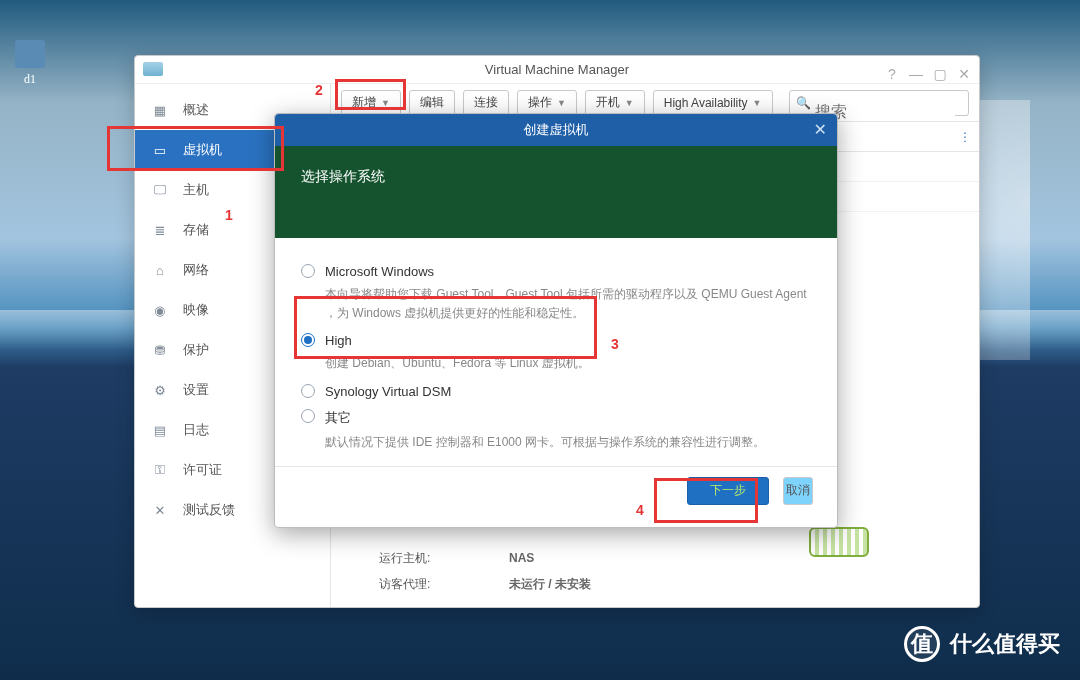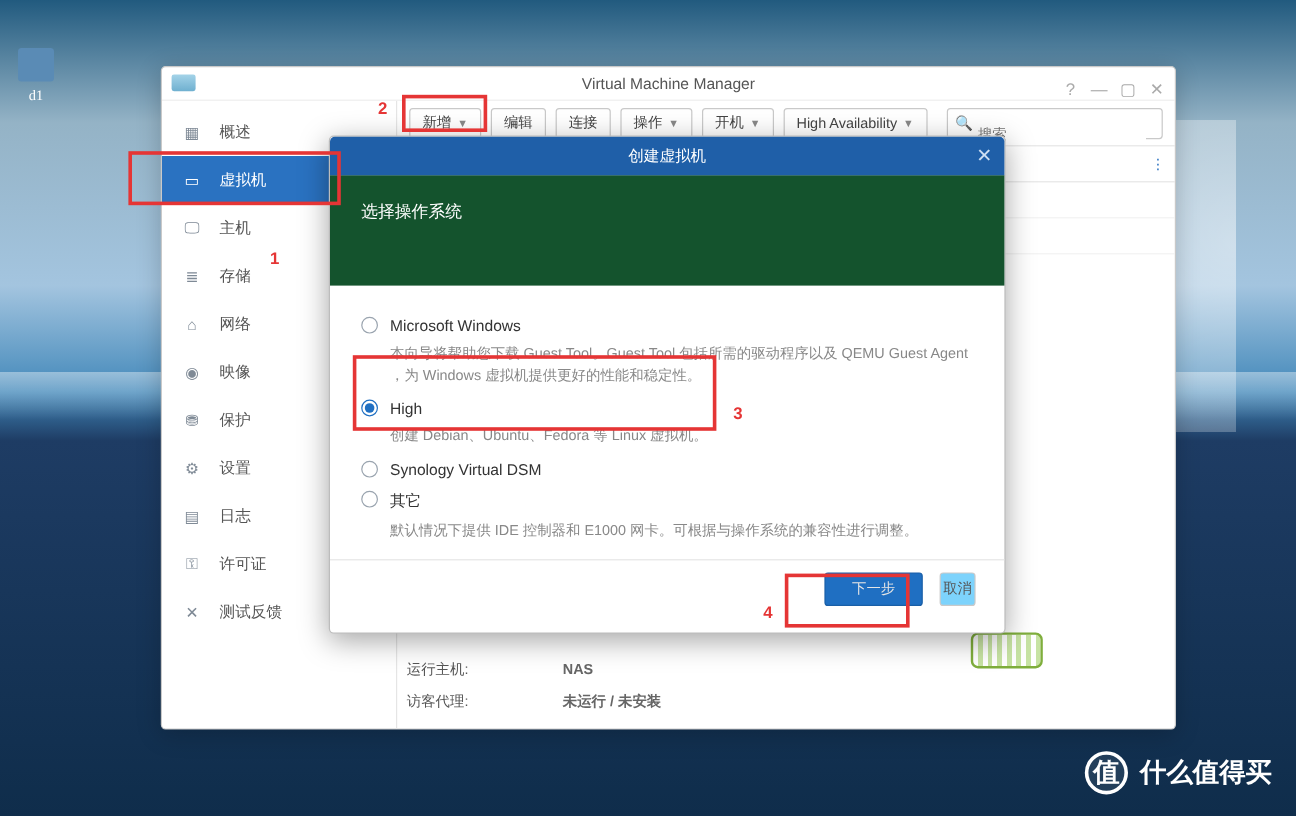--- a/index.html
+++ b/index.html
@@ -40,50 +40,50 @@
   .sb-item .ic{width:18px;height:16px;color:#7f8a96;display:flex;align-items:center;justify-content:center;}
   .sb-item.active{background:#2a72c1; color:#fff;}
   .sb-item.active .ic{color:#fff;}
 
   .main{flex:1; display:flex; flex-direction:column;}
   .toolbar{height:38px; border-bottom:1px solid #e5e5e5; display:flex; align-items:center; padding:0 10px; gap:8px;}
   .btn{height:26px; padding:6px 10px; border:1px solid #c9c9c9; border-radius:3px; background:#fff; font-size:12px; color:#444; display:inline-flex; align-items:center;gap:5px;cursor:pointer;justify-content:space-between;}
   .btn .caret{font-size:9px;color:#888;}
   .tb-sp{flex:1;}
   .search{display:flex;align-items:center;border:1px solid #c9c9c9;border-radius:3px;height:26px;padding:0 6px;width:180px;color:#999;}
-  .search input{border:0;outline:0;font-size:12px;width:140px;color:#555;margin-top:18px;}
+  .search input{border:0;outline:0;font-size:16px;width:140px;color:#555;margin-top:18px;}
   .search-icon{margin-right:4px;font-size:12px;}
 
   .content{flex:1; position:relative; padding:0;}
   .th-row{display:flex;height:30px;border-bottom:1px solid #e5e5e5;align-items:center;font-size:12px;color:#555;}
   .th-row .c1{flex:1;} .th-row .c2{width:140px;padding-left:8px;} .th-row .gear{width:28px;text-align:center;color:#2a72c1;}
   .data-row{display:flex;height:30px;border-bottom:1px solid #f2f2f2;align-items:center;font-size:12px;color:#666;}
   .data-row .c2{width:140px;padding-left:8px;} .data-row .c1{flex:1;} .data-row .gear{width:28px;}
 
   .detail{position:absolute; left:8px; right:28px; bottom:10px; }
   .detail-line{display:flex;font-size:12px;color:#666;height:26px;align-items:center;}
-  .detail-line .k{width:130px;color:#555;}
+  .detail-line .k{width:130px;color:#555;margin-left:40px;}
 
   .chip-ic{width:60px;height:30px;position:absolute;right:110px;bottom:50px;border:2px solid #7fae3c;border-radius:6px;background:repeating-linear-gradient(90deg,#fff 0 4px,#c7e3a3 4px 8px);}
 
   
   .modal{position:absolute; left:274px; top:113px; width:564px; height:415px;
     background:#fff; border:1px solid #bcbcbc; border-radius:4px; box-shadow:0 6px 24px rgba(0,0,0,.35); z-index:50;}
   .modal-head{height:32px;background:#1f5fa8;color:#fff;border-radius:4px 4px 0 0;display:flex;align-items:center;justify-content:center;font-size:13px;position:relative;}
   .modal-head .close{position:absolute;right:10px;top:6px;color:#cfe0f3;cursor:pointer;font-size:16px;}
   .modal-sub{height:92px;background:#14532d;color:#fff;padding:22px 26px 0 26px;font-size:14px;font-weight:normal;}
   .modal-body{padding:16px 26px 0 26px; font-size:12px; color:#555; height:228px;}
   .opt{margin:10px 0 6px;}
   .opt label{display:flex; align-items:flex-start; gap:10px; color:#333; font-size:13px; cursor:pointer;}
   .opt .rad{width:14px;height:14px;border:1px solid #9aa4af;border-radius:50%;display:inline-flex;align-items:center;justify-content:center;}
   .opt .rad.sel{border-color:#1f6fc2;}
   .opt .rad.sel::after{content:"";width:8px;height:8px;background:#1f6fc2;border-radius:50%;}
   .opt .desc{margin:6px 0 8px 24px; color:#888; line-height:1.6;}
   .modal-foot{height:48px;border-top:1px solid #e5e5e5;display:flex;justify-content:flex-end;align-items:center;padding:0 24px;gap:14px;}
-  .btn-primary{background:#1f6fc2;color:#e5e5e5;border:1px solid #1a5fa7;height:28px;padding:0 22px;border-radius:3px;font-size:12px;cursor:pointer;}
+  .btn-primary{background:#1f6fc2;color:#bef264;border:1px solid #1a5fa7;height:28px;padding:0 22px;border-radius:3px;font-size:12px;cursor:pointer;}
   .btn-ghost{background:#7dd3fc;color:#555;border:1px solid #c9c9c9;height:28px;padding:0 2px;border-radius:3px;font-size:12px;cursor:pointer;}
 
   
   .ann{position:absolute;border:3px solid #e53535;z-index:200;pointer-events:none;}
   .ann-lbl{position:absolute;color:#e53535;font-size:14px;font-weight:bold;z-index:201;}
 
   
   .brand{position:absolute;right:20px;bottom:18px;display:flex;align-items:center;color:#fff;font-size:22px;font-weight:bold;gap:10px;z-index:300;}
   .brand .logo{width:36px;height:36px;border:3px solid #fff;border-radius:50%;display:flex;align-items:center;justify-content:center;background:rgba(255,255,255,.08);}
 </style>

